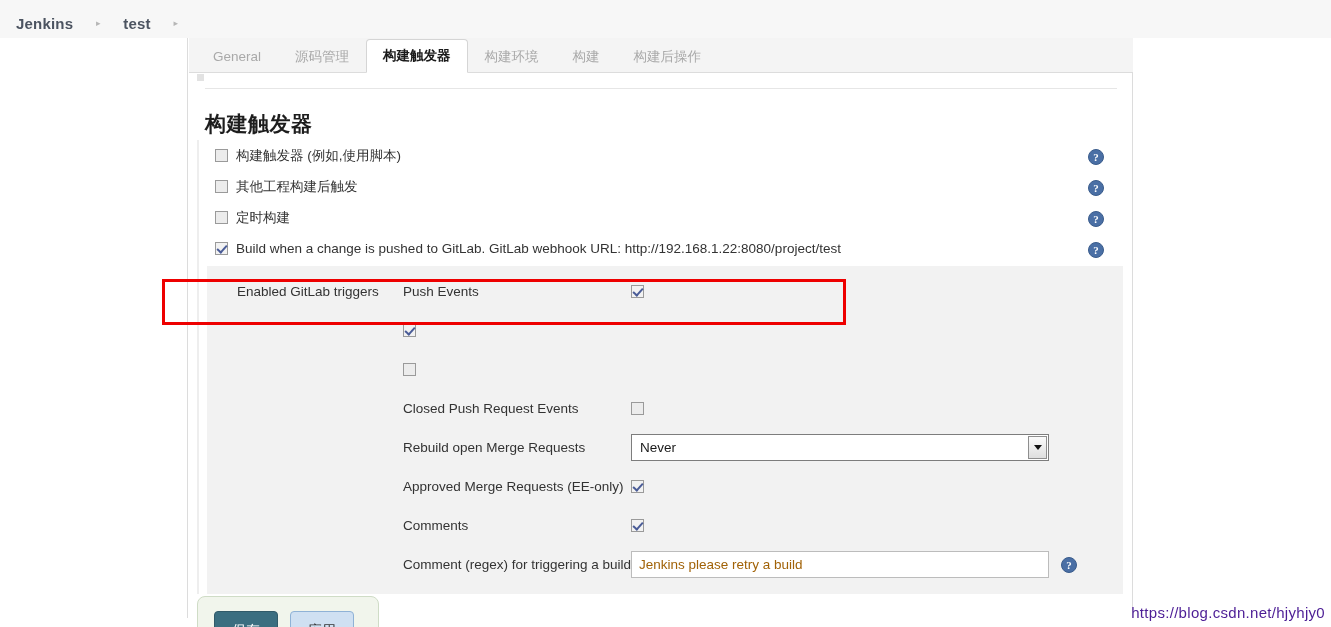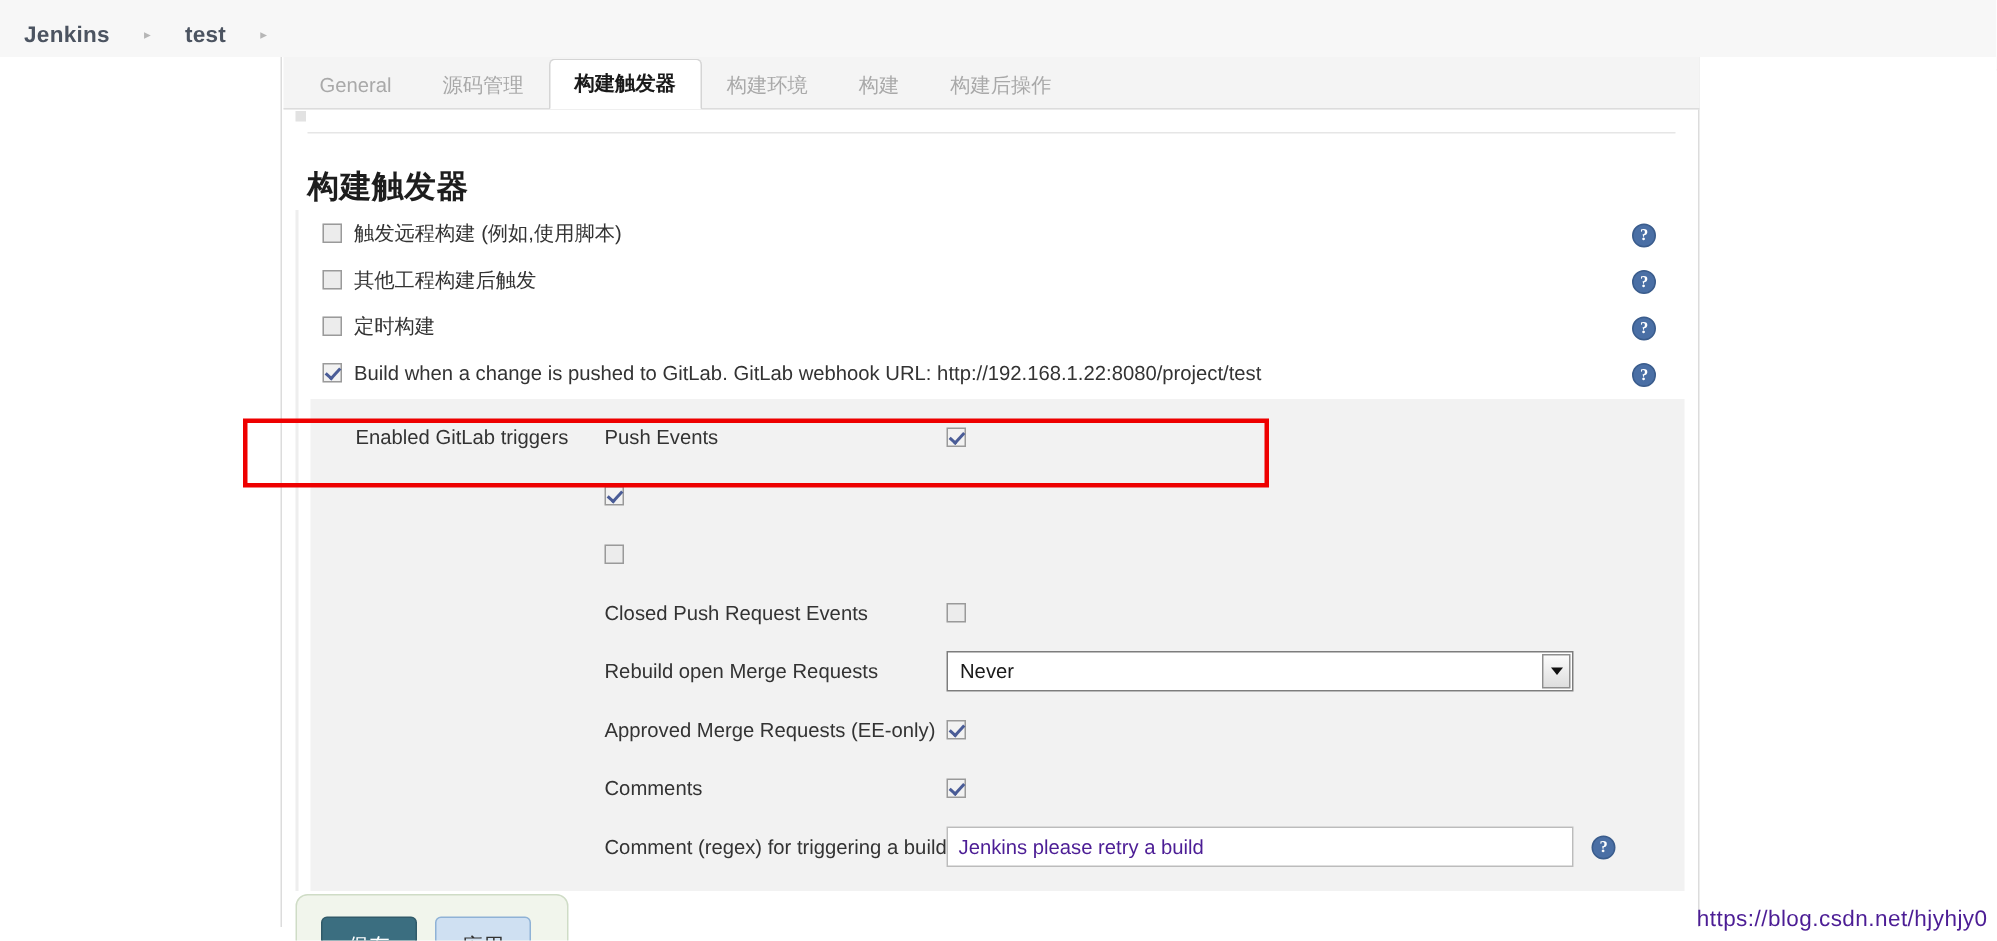--- a/index.html
+++ b/index.html
@@ -254,21 +254,21 @@
 
   
   .jk-text {
     width: 418px;
     height: 27px;
     background: #ffffff;
     border: 1px solid #bcbcbc;
     box-sizing: border-box;
     font-family: "Liberation Sans", sans-serif;
     font-size: 13.5px;
-    color: #4c1d95;
+    color: #a16207;
     padding: 0 7px;
     outline: none;
   }
 
   
   .help-icon {
     width: 16px; height: 16px;
     border-radius: 50%;
     background: #4a6fa5;
     border: 1px solid #3a5c8c;
@@ -376,21 +376,21 @@
     <div id="tab-nub"></div>
 
     <div id="section-divider"></div>
     <h1 id="section-title">构建触发器</h1>
 
     <div id="form-body">
       <div class="form-block">
 
         <div class="trigger-row">
           <span class="cb"></span>
-          <span class="cb-label">触发远程构建 (例如,使用脚本)</span>
+          <span class="cb-label">构建触发器 (例如,使用脚本)</span>
         </div>
 
         <div class="trigger-row">
           <span class="cb"></span>
           <span class="cb-label">其他工程构建后触发</span>
         </div>
 
         <div class="trigger-row">
           <span class="cb"></span>
           <span class="cb-label">定时构建</span>

